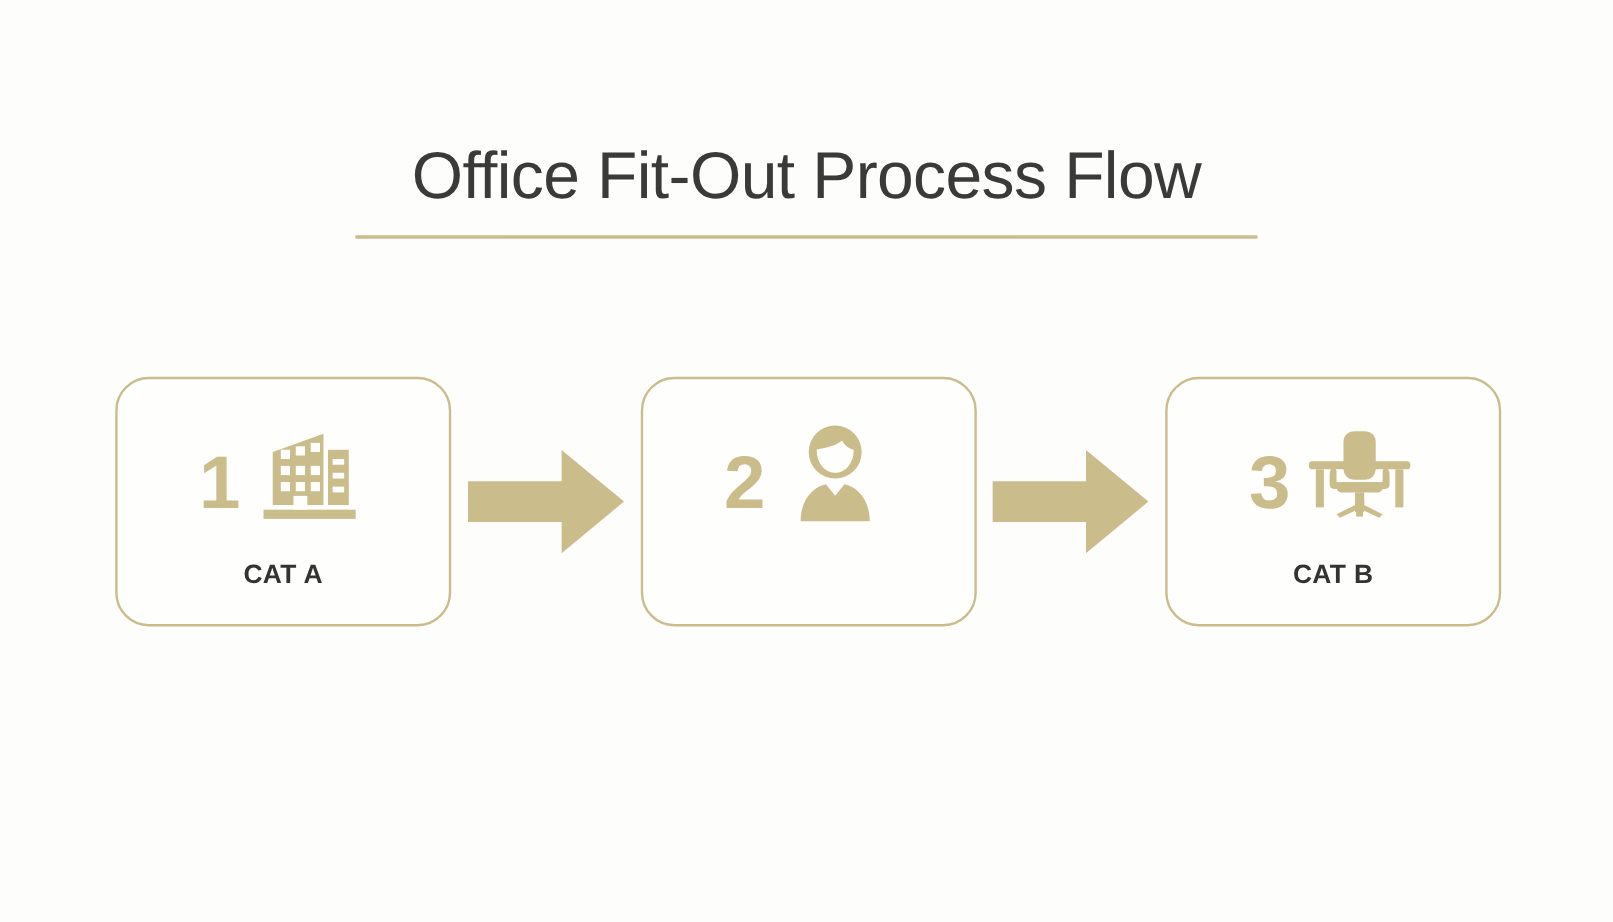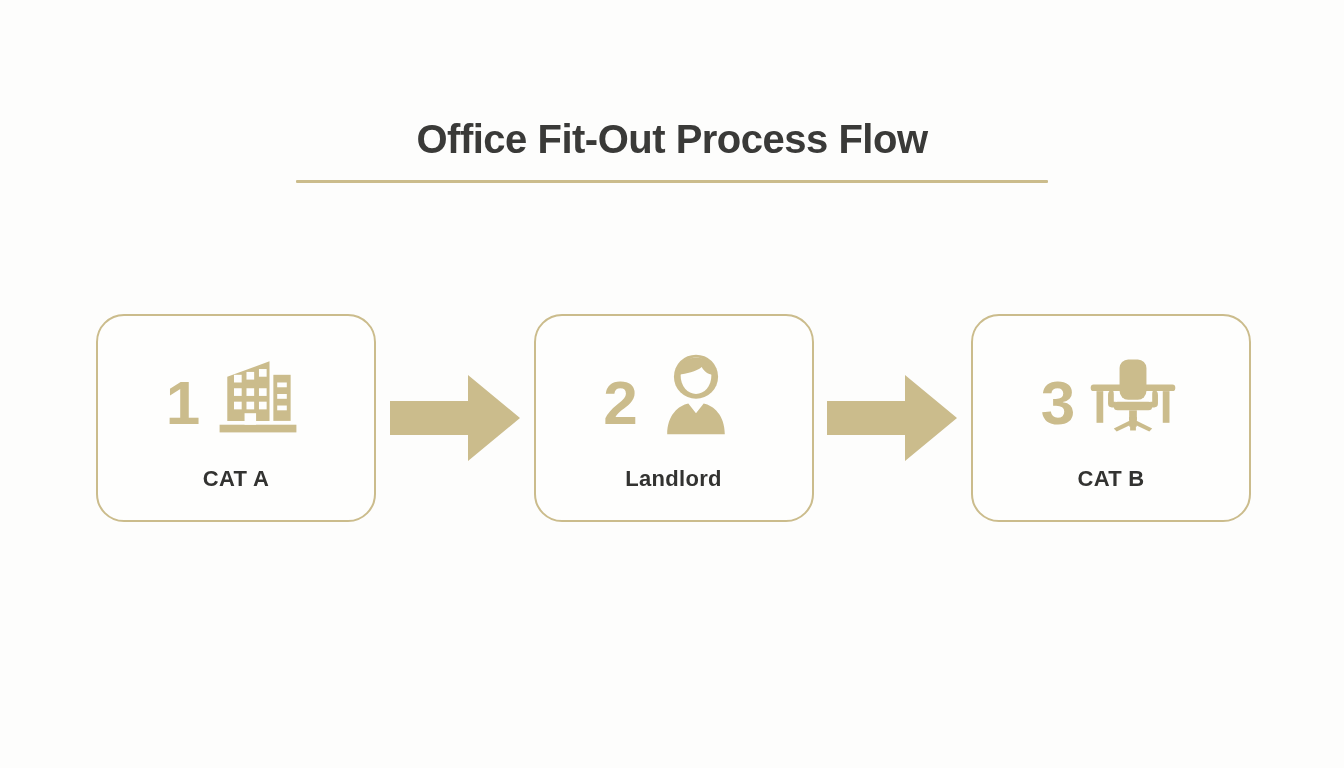--- a/index.html
+++ b/index.html
@@ -25,22 +25,22 @@
   
   .title-block {
     position: absolute;
     top: 118px;
     left: 0;
     width: 1344px;
     text-align: center;
   }
   .page-title {
     font-family: "Liberation Sans", sans-serif;
-    font-size: 40px;
-    font-weight: bold;
+    font-size: 55px;
+    font-weight: normal;
     color: #3a3a38;
     letter-spacing: -0.5px;
     line-height: 1.05;
     margin: 0;
     white-space: nowrap;
   }
   .title-rule {
     width: 752px;
     height: 3px;
     background: #cbbc8c;
@@ -175,21 +175,20 @@
 
           <circle cx="50" cy="32" r="23" fill="#cbbc8c"></circle>
 
           <path d="M34 31 a16 19 0 0 0 32 0 a16 19 0 0 0 -32 0 Z" fill="#fefefd"></path>
 
           <path d="M32 30 C33 18 42 12 50 12 C60 12 68 19 68 30 C62 30 58 26 56 22 C50 27 40 29 32 30 Z" fill="#cbbc8c"></path>
 
           <path d="M20 92 C20 72 32 62 42 60 L50 70 L58 60 C68 62 80 72 80 92 Z" fill="#cbbc8c"></path>
         </svg>
       </div>
-      <div class="step-label">Landlord</div>
     </div>
 
     <svg class="flow-arrow" viewBox="0 0 130 86">
       <path d="M0 26 L78 26 L78 0 L130 43 L78 86 L78 60 L0 60 Z" fill="#cbbc8c"></path>
     </svg>
 
     <div class="step-card">
       <div class="card-top">
         <span class="step-number">3</span>
         <svg class="step-icon" viewBox="0 0 100 100">

